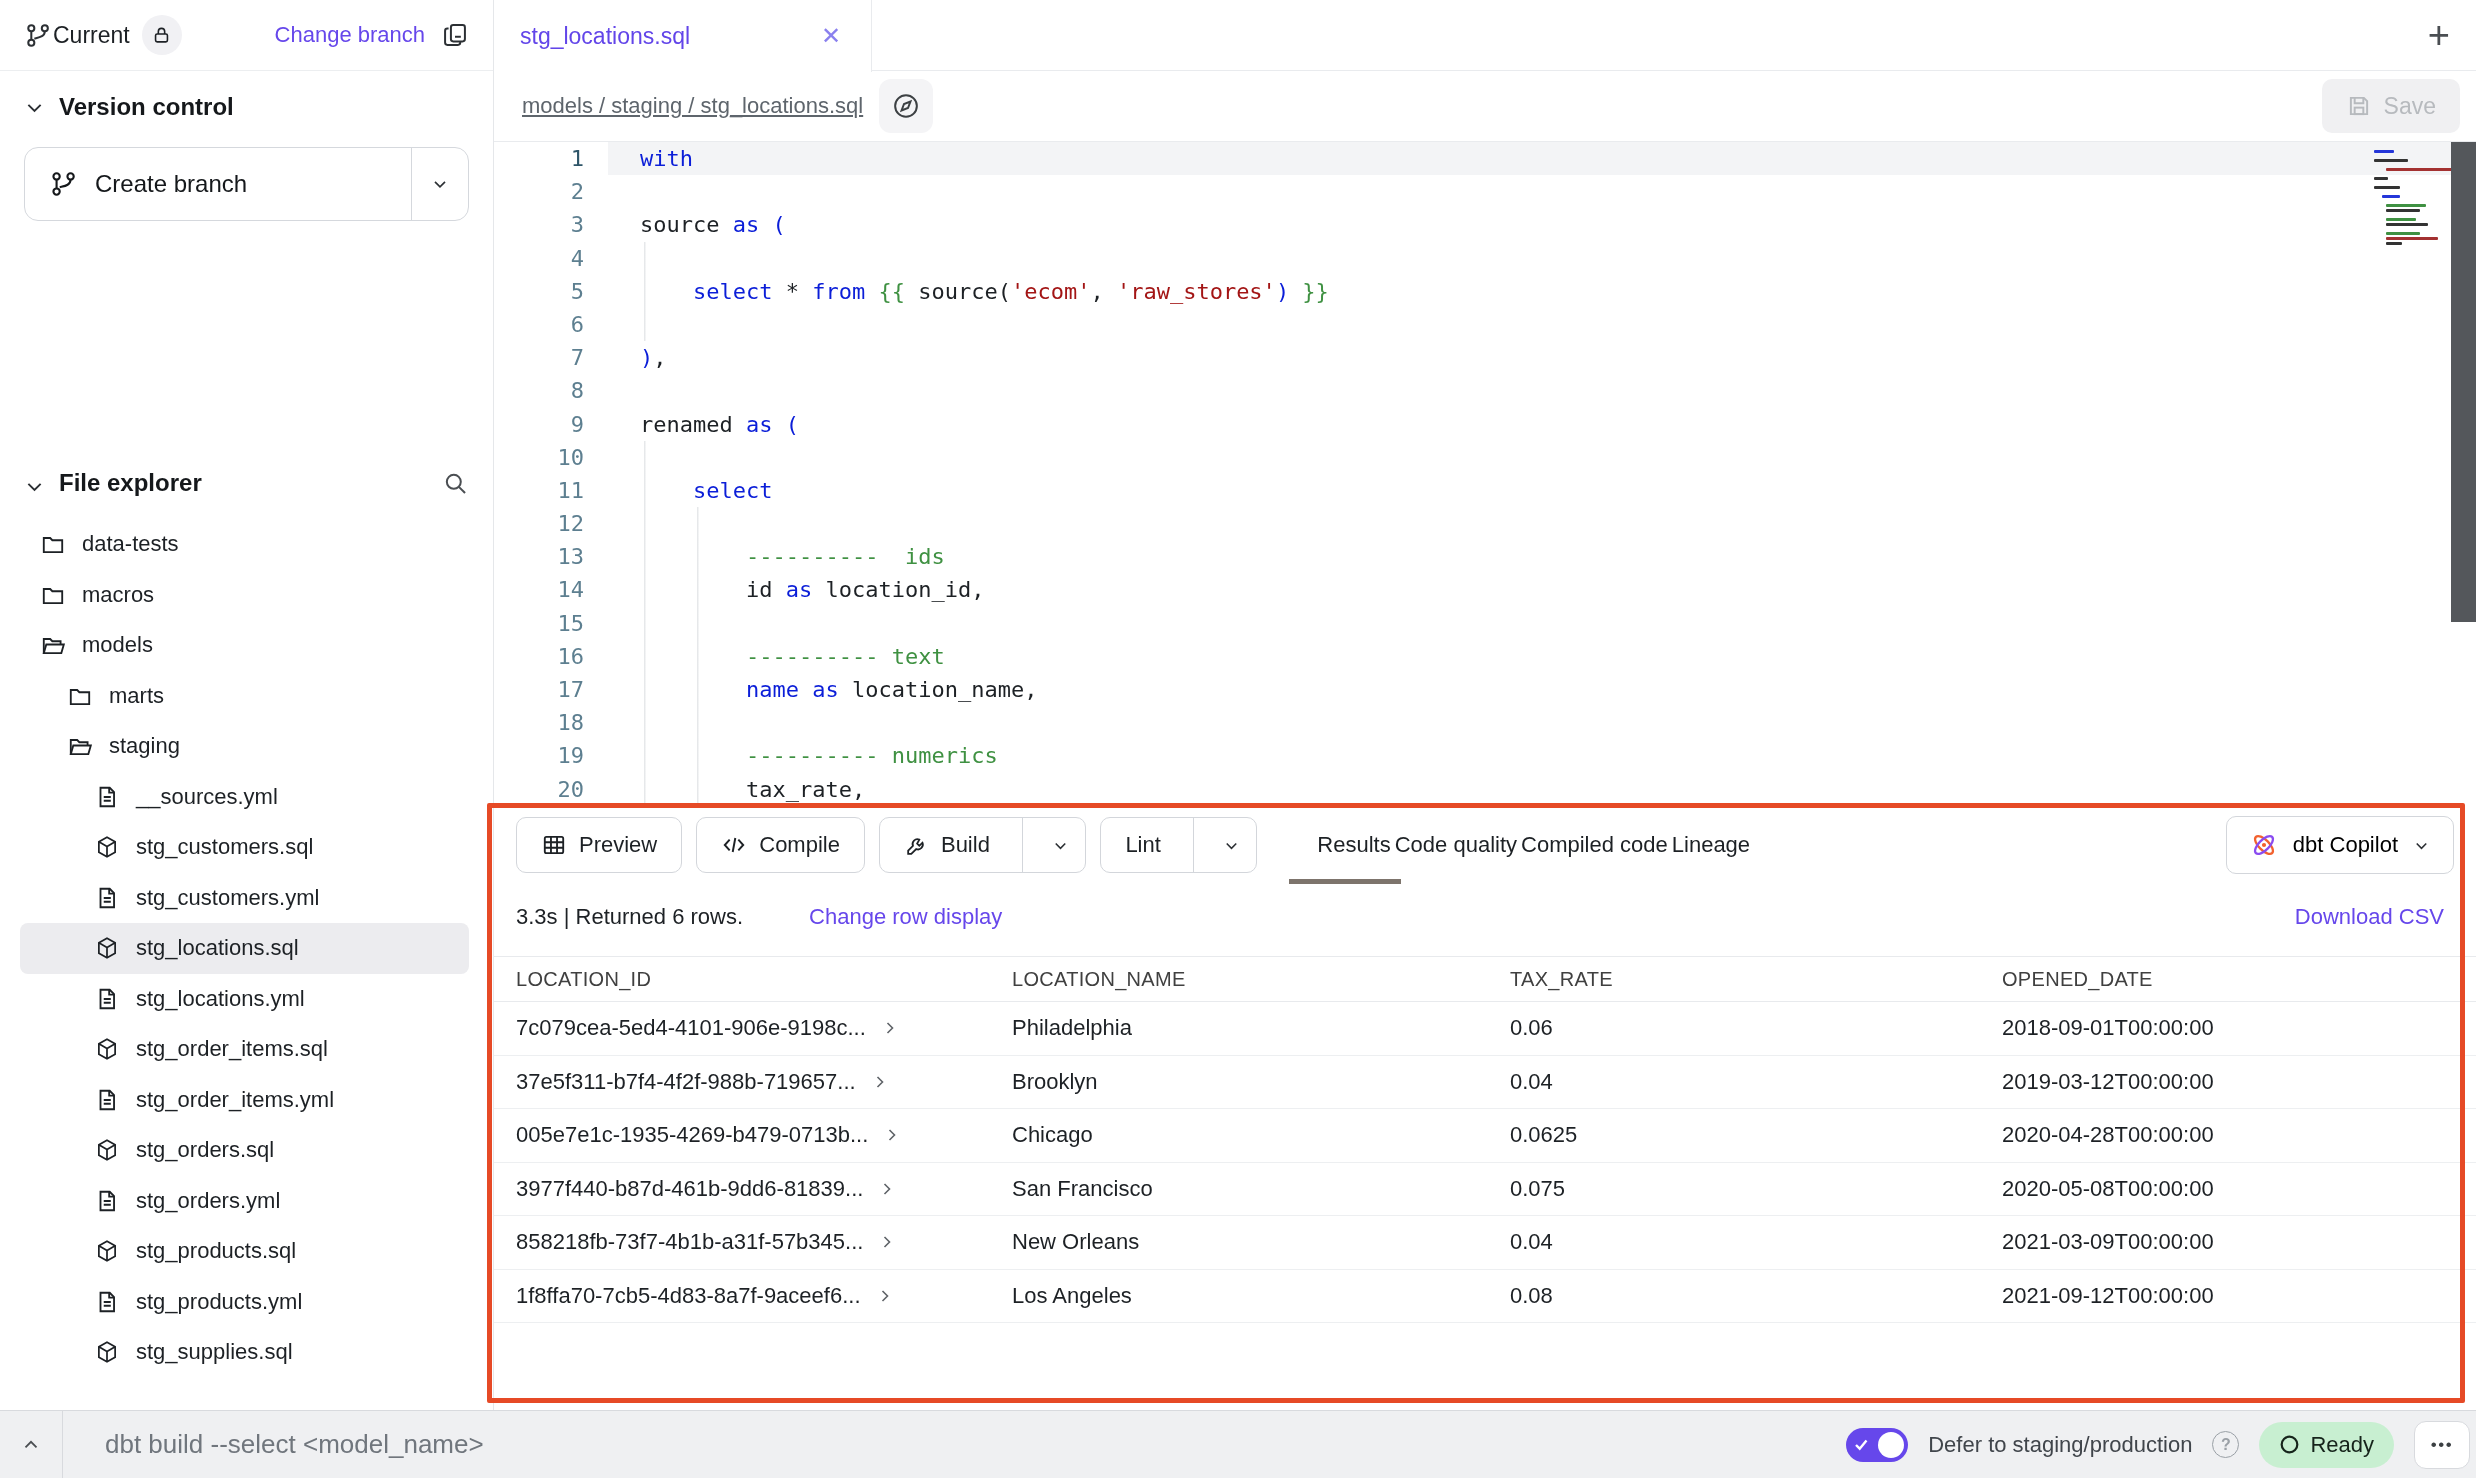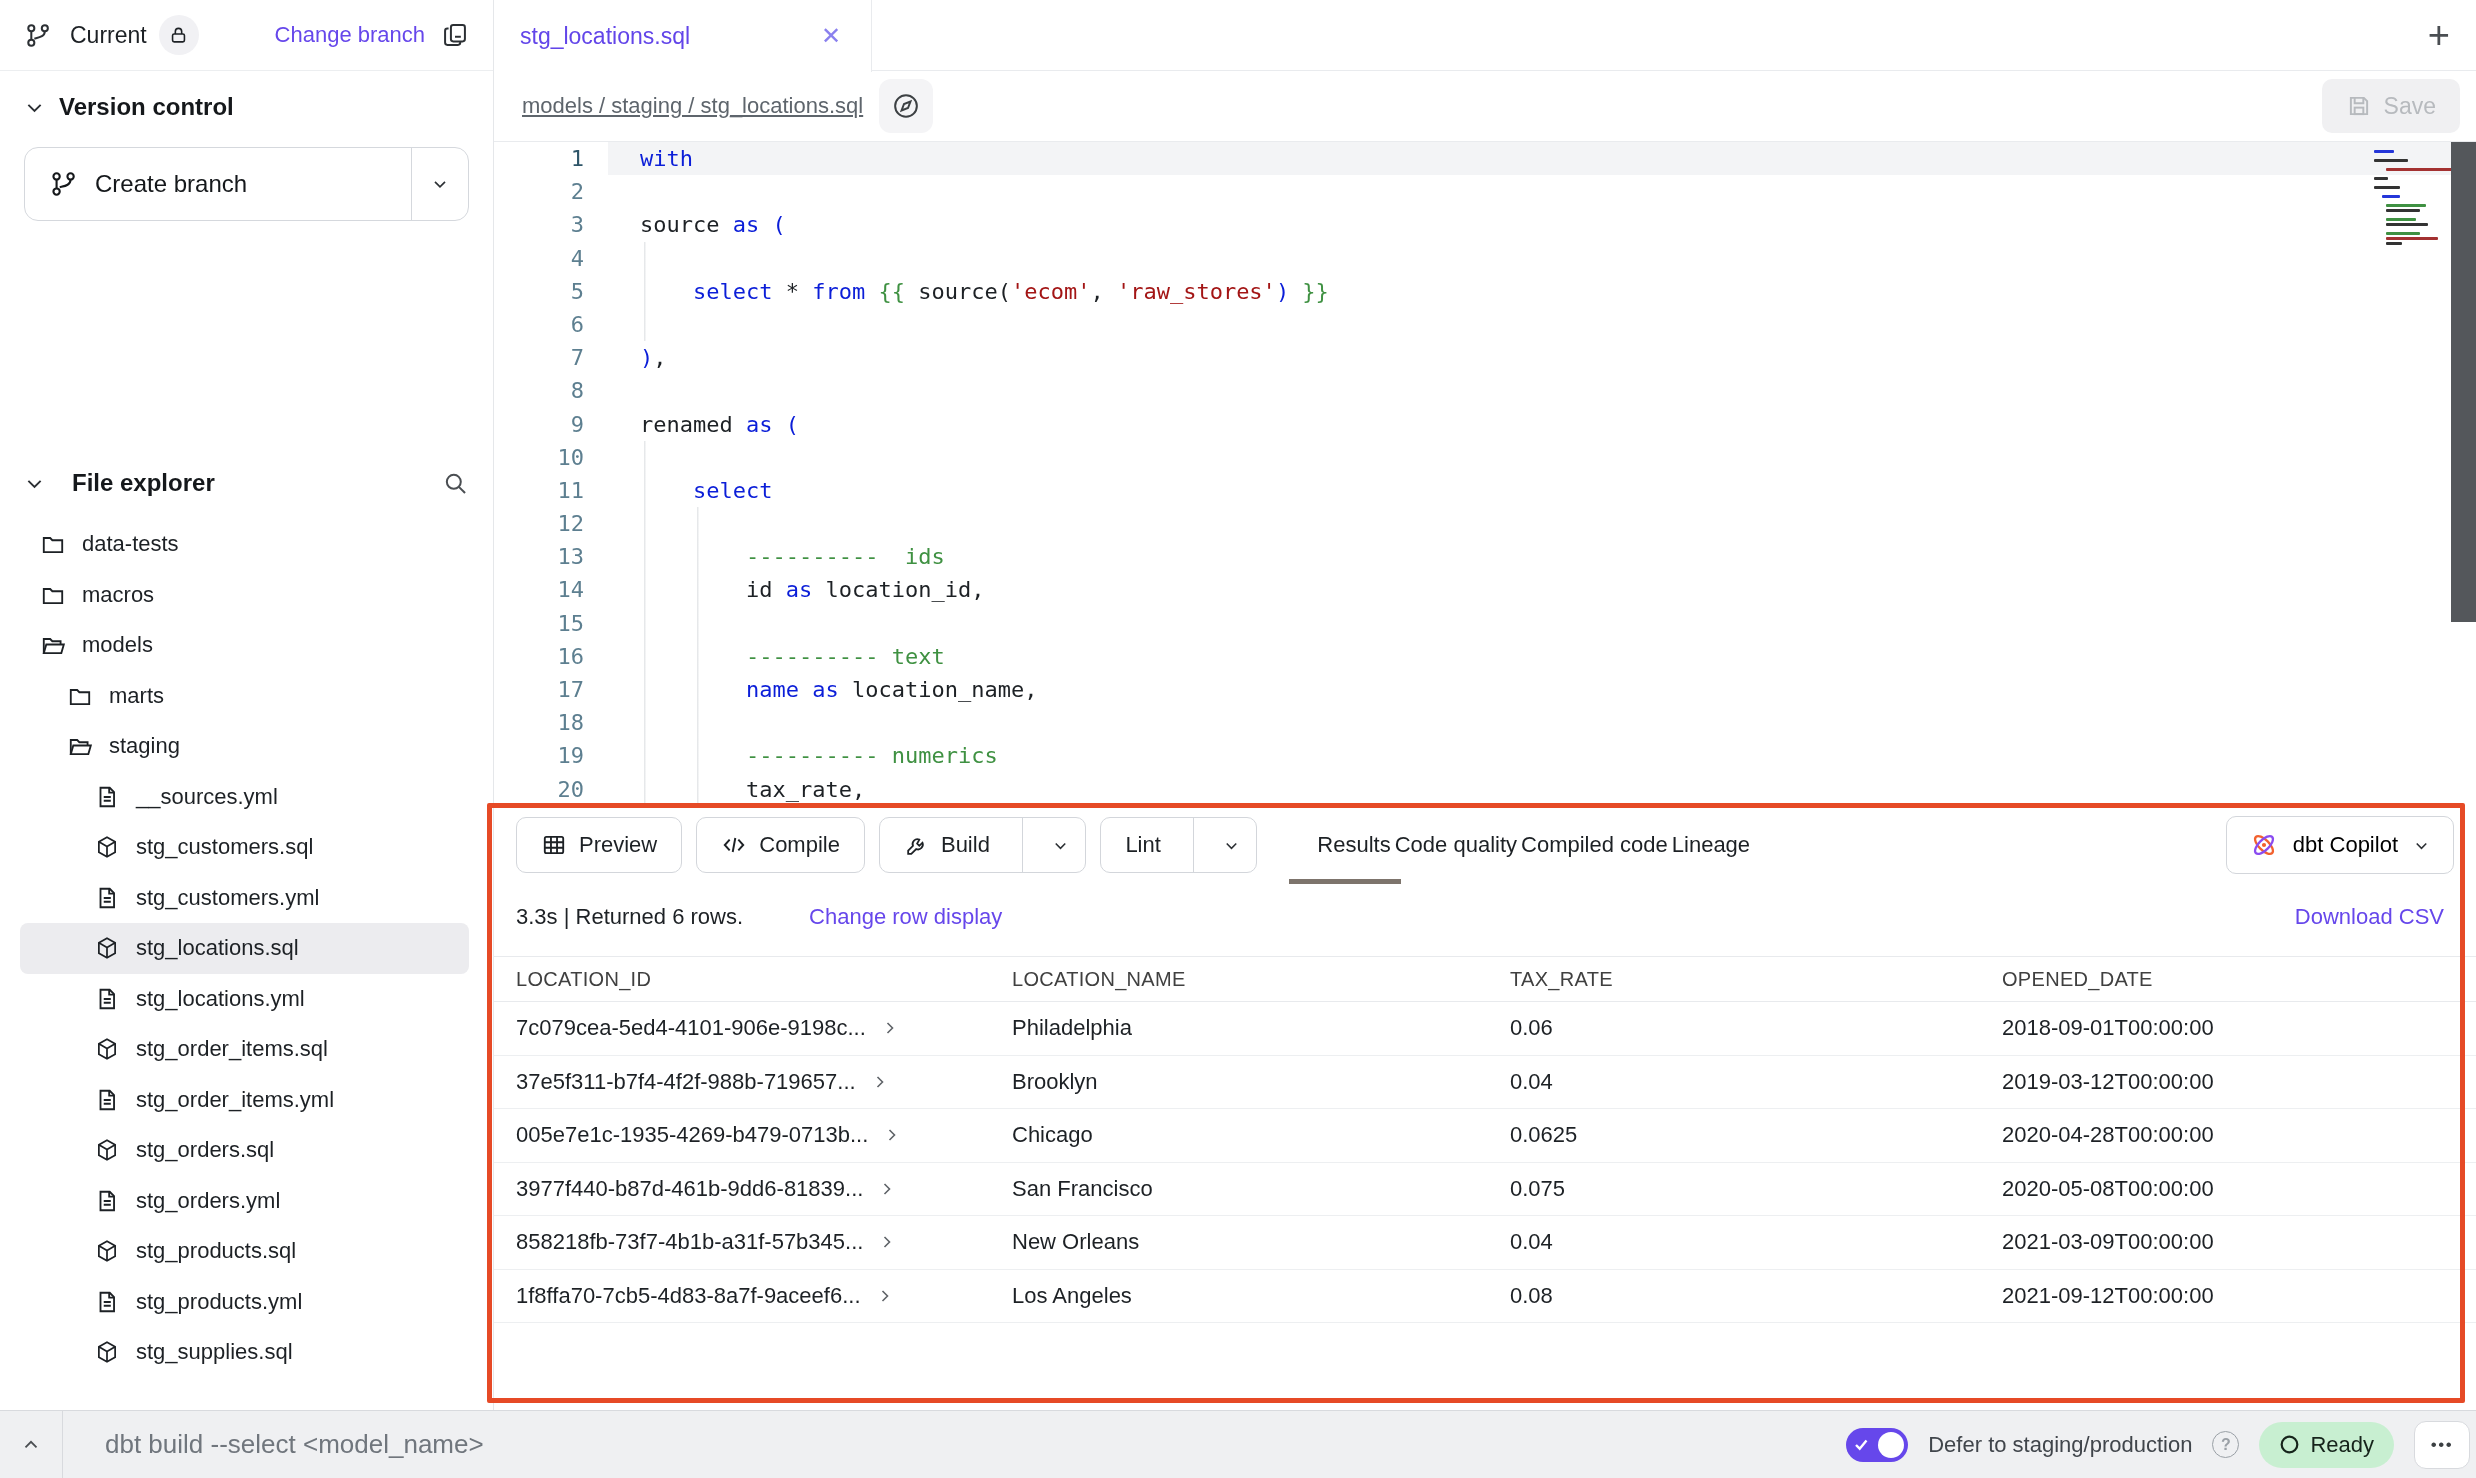--- a/index.html
+++ b/index.html
@@ -4,36 +4,36 @@
 <style>
   * { box-sizing: border-box; margin: 0; padding: 0; }
   html,body { width:2476px; height:1478px; overflow:hidden; background:#fff;
     font-family:"Liberation Sans", sans-serif; color:#1d2125; }
   .app { position:relative; width:2476px; height:1478px; }
   .main-row { display:flex; height:1410px; }
 
   
   .sidebar { width:494px; flex:0 0 494px; border-right:1px solid #e5e7ea; display:flex; flex-direction:column; background:#fff; }
   .sb-top { height:71px; flex:0 0 71px; display:flex; align-items:center; padding:0 24px; border-bottom:1px solid #eceef0; }
-  .sb-top .branch-label { margin-left:19px; font-size:23px; color:#1d2125; }
+  .sb-top .branch-label { margin-left:2px; font-size:23px; color:#1d2125; }
   .lock-badge { width:40px; height:40px; margin-left:12px; border-radius:50%; background:#f1f1f4; display:flex; align-items:center; justify-content:center; }
   .change-branch { margin-left:auto; color:#6647eb; font-size:22px; font-weight:500; cursor:pointer; }
   .copy-icon { margin-left:16px; display:flex; }
 
   .vc { padding:22px 24px 0 24px; }
   .sec-head { display:flex; align-items:center; gap:14px; }
   .sec-title { font-size:24px; font-weight:700; color:#15181b; }
   .create-branch { margin-top:26px; height:74px; border:1.5px solid #d5d8dd; border-radius:14px; display:flex; align-items:center; background:#fff; }
   .cb-main { flex:1; display:flex; align-items:center; gap:18px; padding-left:24px; height:100%; cursor:pointer; }
   .cb-label { font-size:24px; font-weight:500; color:#15181b; }
   .cb-div { width:1.5px; height:100%; background:#d5d8dd; }
   .cb-chev { width:56px; height:100%; display:flex; align-items:center; justify-content:center; cursor:pointer; }
 
   .fe { margin-top:248px; padding:0 24px; display:flex; flex-direction:column; min-height:0; }
-  .fe-head { display:flex; align-items:center; gap:27px; }
+  .fe-head { display:flex; align-items:flex-end; gap:14px; }
   .fe-search { margin-left:auto; display:flex; cursor:pointer; }
   .file-tree { margin-top:22px; margin-left:-4px; }
   .fi { display:flex; align-items:center; gap:16px; height:50.5px; border-radius:8px; padding-left:20px; cursor:pointer; }
   .fi.ind1 { padding-left:47px; }
   .fi.ind2 { padding-left:74px; }
   .fi.sel { background:#ececef; }
   .fi-lb { font-size:22px; color:#1d2125; white-space:nowrap; }
   .fi-ic { display:flex; flex:0 0 26px; }
 
   

